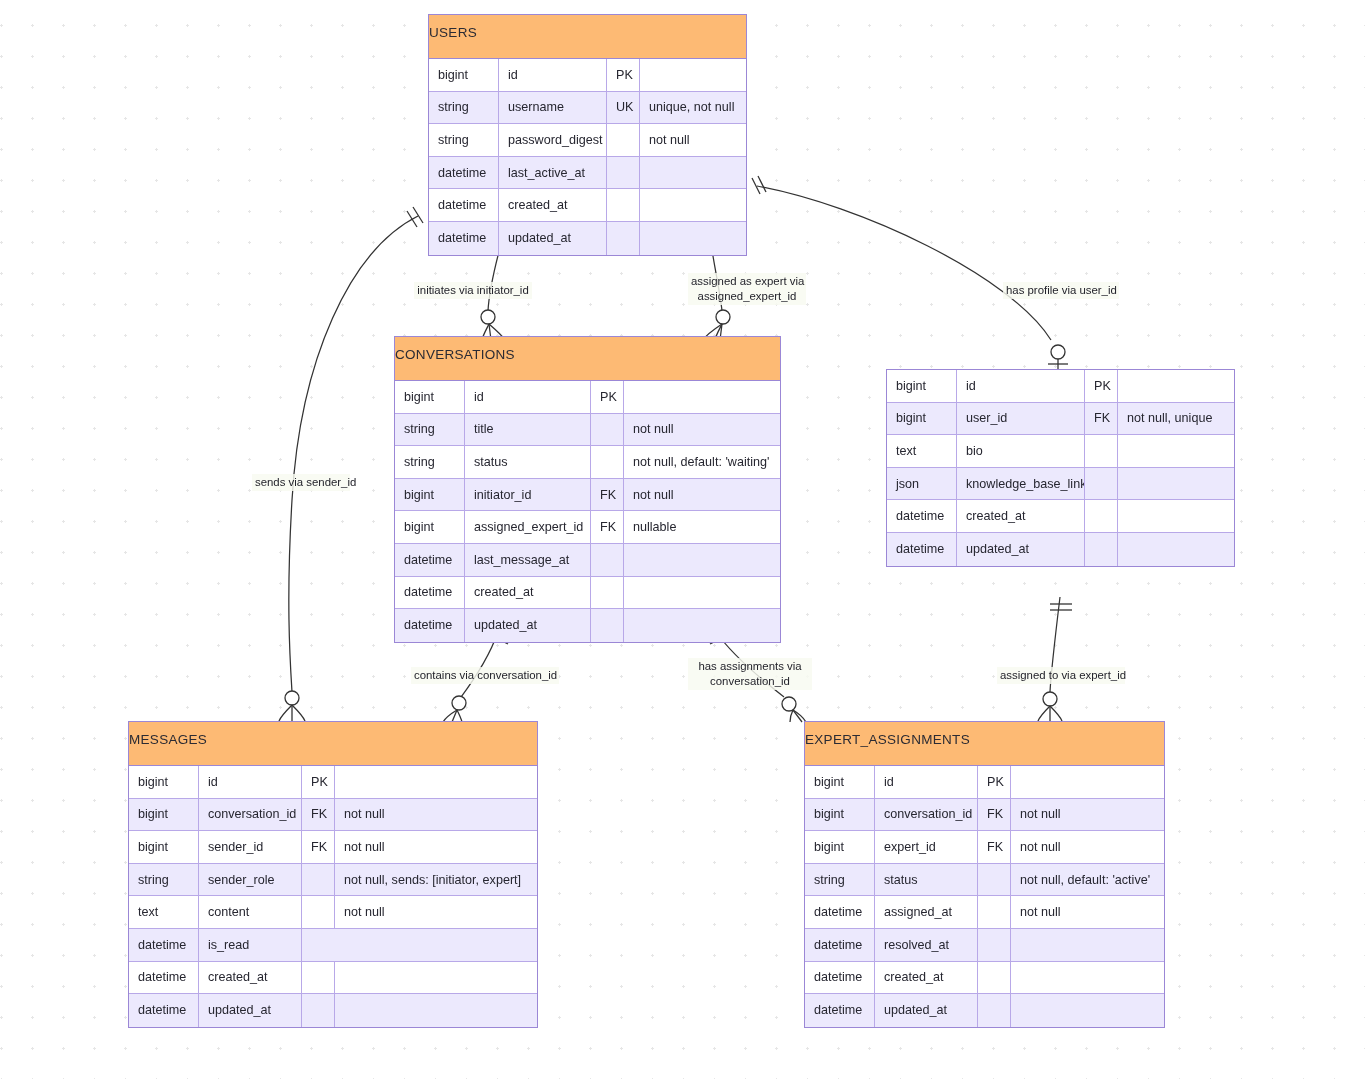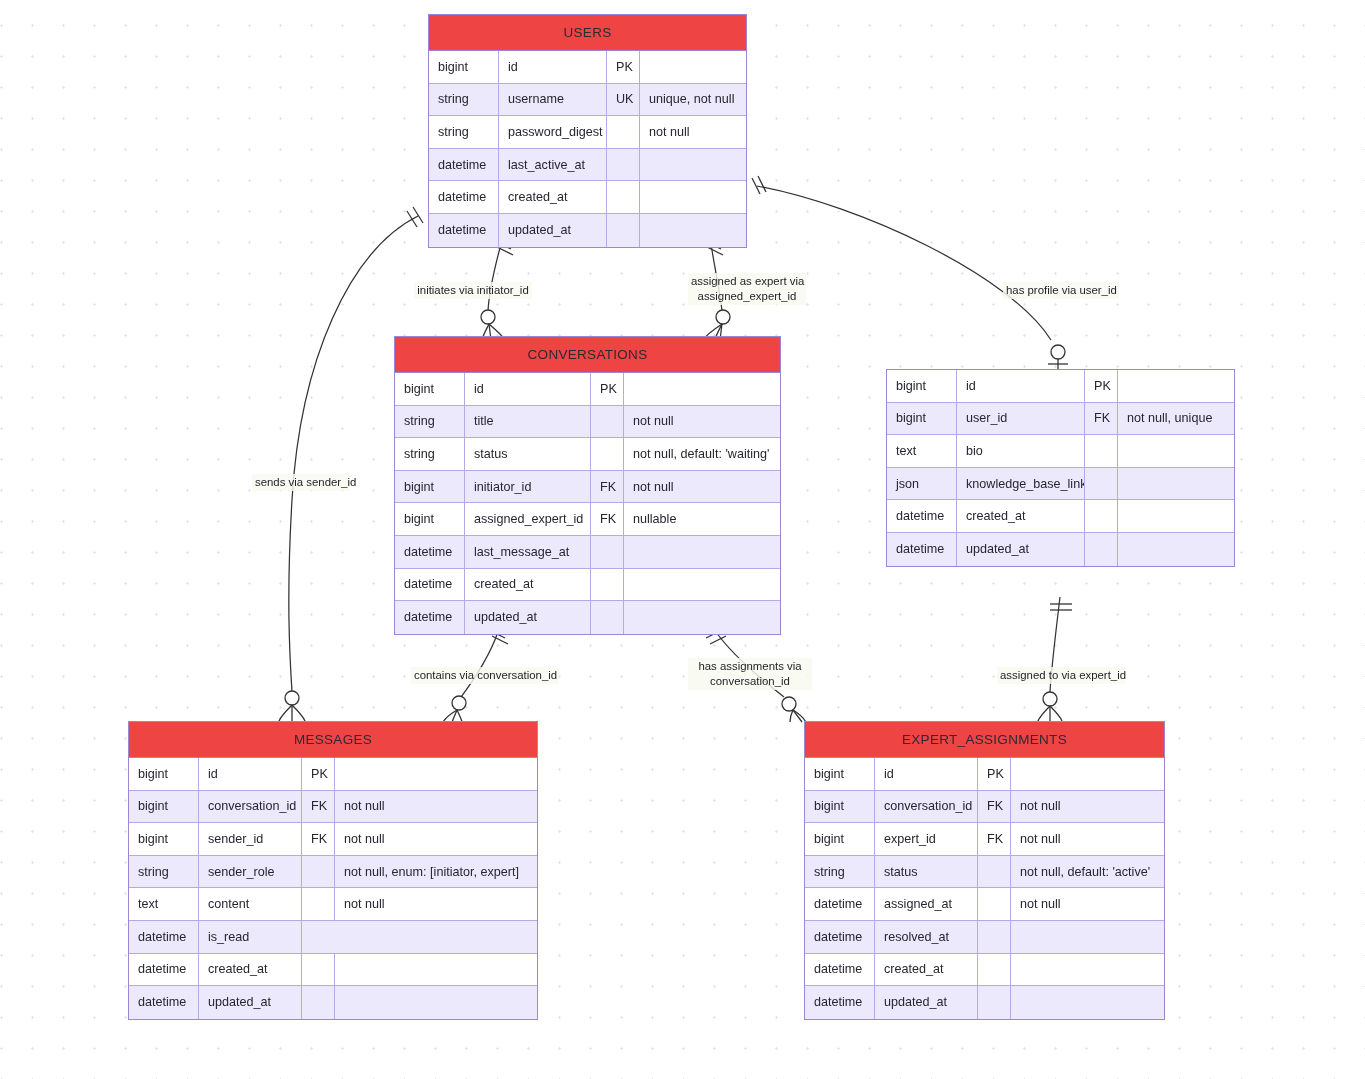--- a/index.html
+++ b/index.html
@@ -26,27 +26,27 @@
     pointer-events: none;
   }
   .entity {
     position: absolute;
     border: 1px solid #9b87d6;
     box-sizing: border-box;
     background: #ffffff;
     border-collapse: collapse;
   }
   .entity .ent-title {
-    background: #ef4444;
+    background: #fdba74;
     border-bottom: 1px solid #9b87d6;
-    text-align: center;
+    text-align: left;
     font-size: 13.5px;
     color: #2b2b33;
     letter-spacing: 0.3px;
-    height: 36px;
+    height: 44px;
     line-height: 36px;
     box-sizing: border-box;
   }
   .attr-row {
     display: flex;
     height: 32.6px;
     box-sizing: border-box;
     border-bottom: 1px solid #b8a8e8;
     background: #ffffff;
   }
@@ -323,21 +323,21 @@
         <div class="attr-row">
           <div class="cell c-type" style="flex: 0 0 70px;">bigint</div>
           <div class="cell c-name" style="flex: 0 0 103px;">sender_id</div>
           <div class="cell c-key" style="flex: 0 0 33px;">FK</div>
           <div class="cell c-cmt">not null</div>
         </div>
         <div class="attr-row alt">
           <div class="cell c-type" style="flex: 0 0 70px;">string</div>
           <div class="cell c-name" style="flex: 0 0 103px;">sender_role</div>
           <div class="cell c-key" style="flex: 0 0 33px;"></div>
-          <div class="cell c-cmt">not null, enum: [initiator, expert]</div>
+          <div class="cell c-cmt">not null, sends: [initiator, expert]</div>
         </div>
         <div class="attr-row">
           <div class="cell c-type" style="flex: 0 0 70px;">text</div>
           <div class="cell c-name" style="flex: 0 0 103px;">content</div>
           <div class="cell c-key" style="flex: 0 0 33px;"></div>
           <div class="cell c-cmt">not null</div>
         </div>
         <div class="attr-row alt">
           <div class="cell c-type" style="flex: 0 0 70px;">datetime</div>
           <div class="cell c-name" style="flex: 0 0 103px;">is_read</div>

